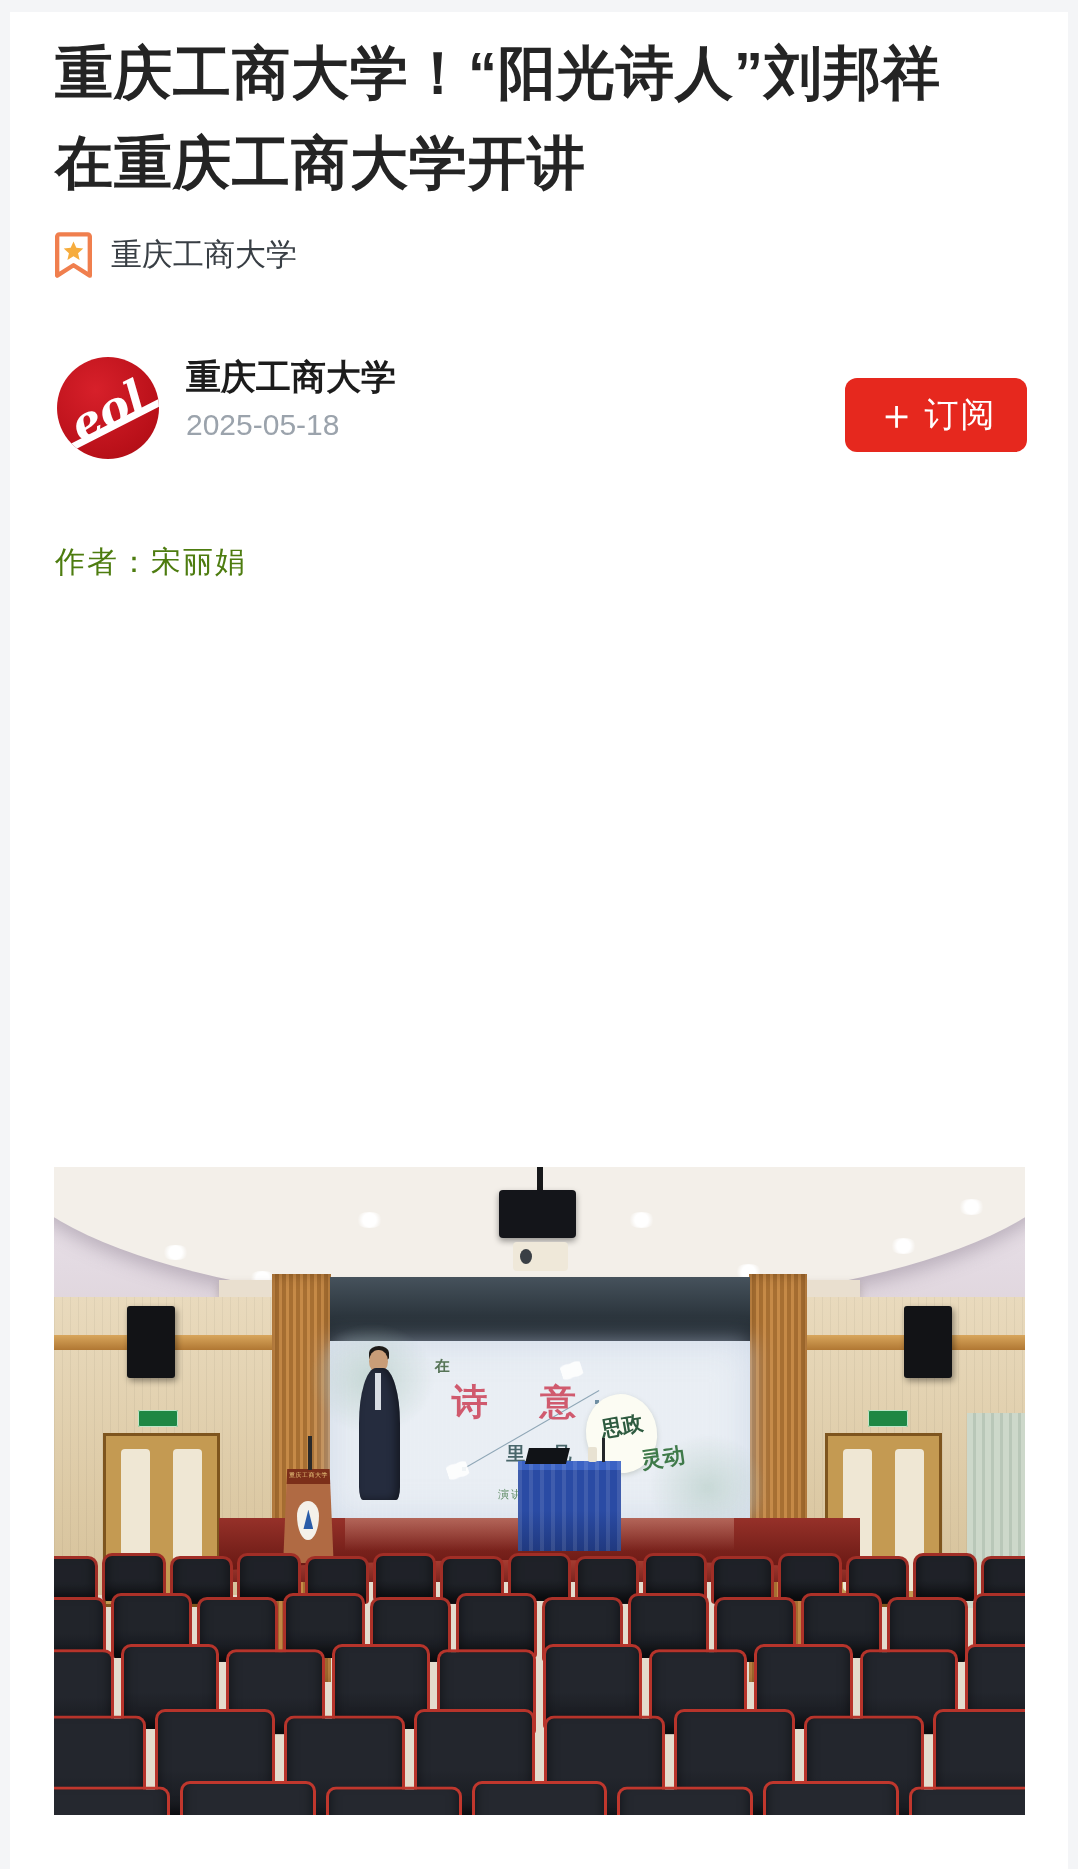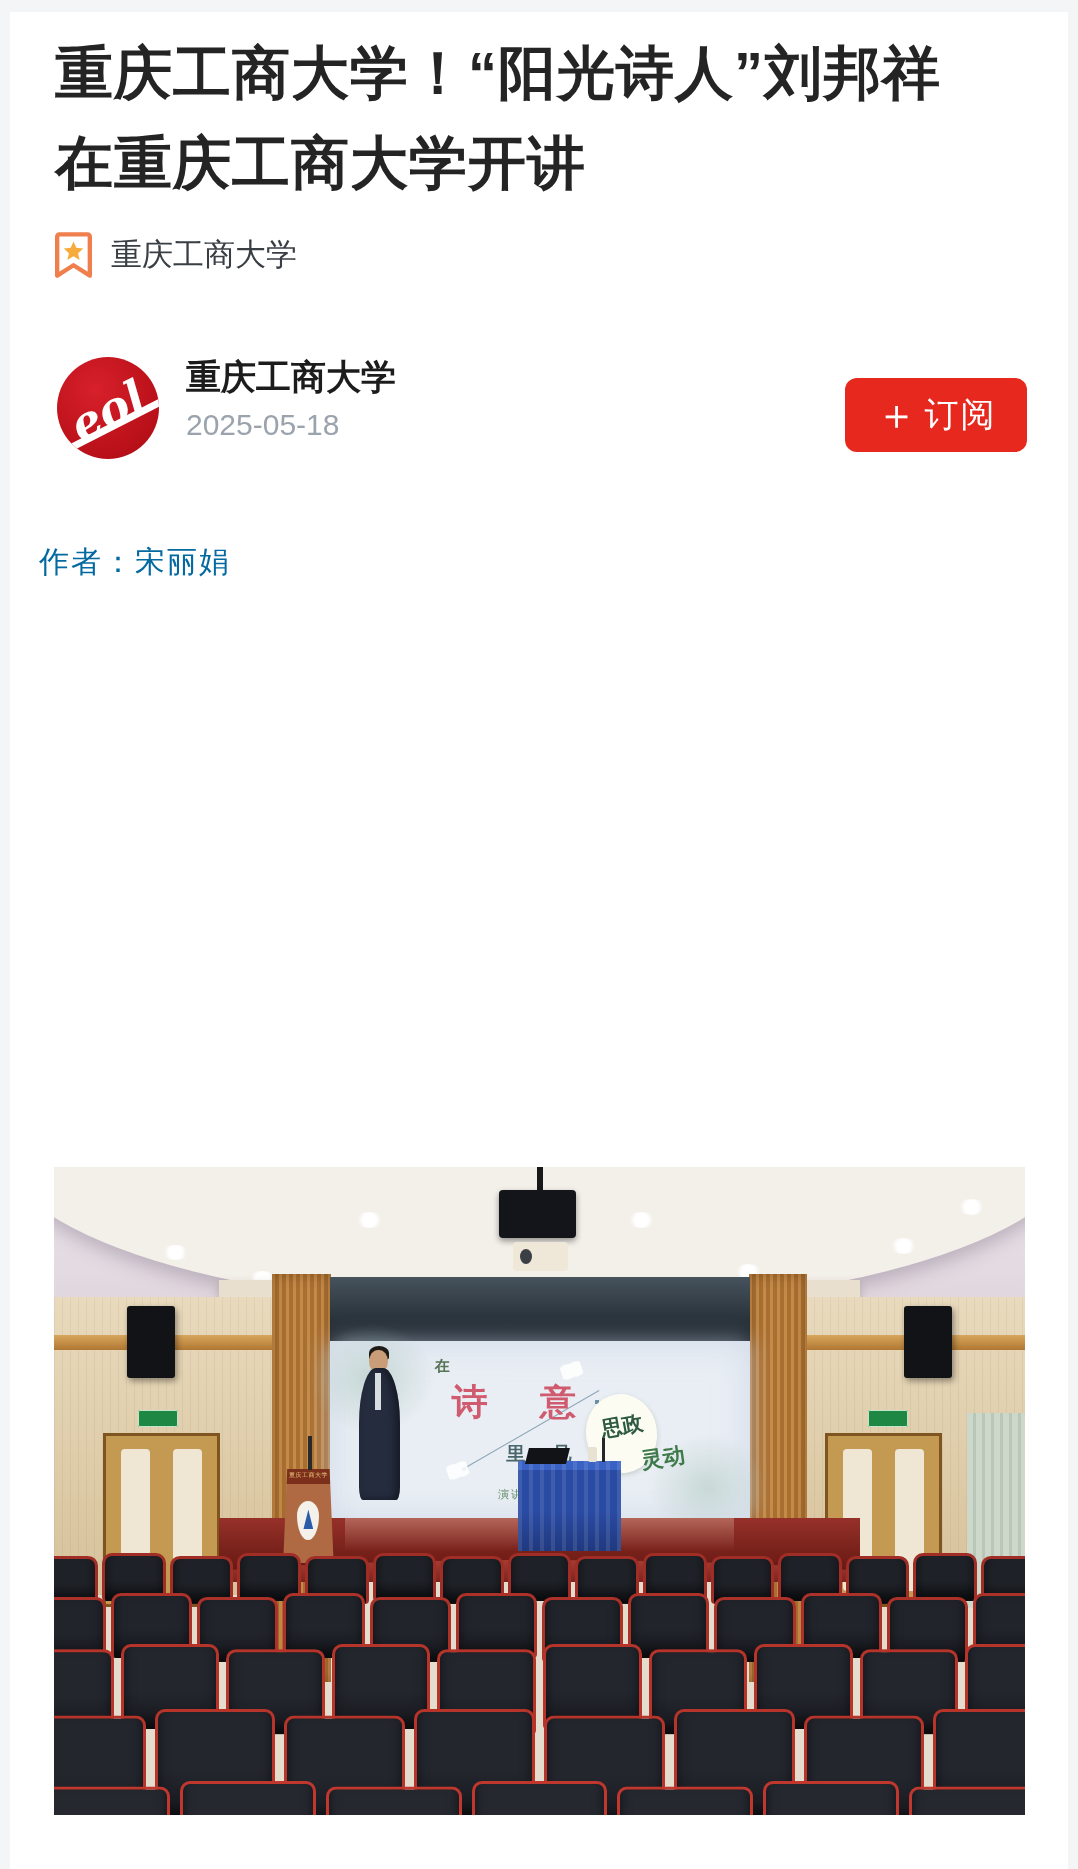--- a/index.html
+++ b/index.html
@@ -27,21 +27,21 @@
     transform:rotate(-27deg);font-family:"DejaVu Serif",serif;font-style:italic;font-weight:bold;
     font-size:46px;color:#ffffff;}
   .pub-name{position:absolute;left:131px;top:2px;font-size:35px;font-weight:700;color:#1c1c1c;}
   .pub-date{position:absolute;left:131px;top:56px;font-size:30px;color:#9ba3ac;}
   .subscribe{position:absolute;left:790px;top:26px;width:182px;height:74px;border:none;
     background:#e6281e;border-radius:12px;color:#ffffff;display:flex;align-items:center;
     justify-content:center;cursor:pointer;font-family:inherit;}
   .subscribe .plus{font-size:42px;font-weight:300;margin-right:7px;line-height:1;}
   .subscribe .sub-label{font-size:34px;letter-spacing:2px;}
 
-  .byline{position:absolute;left:29px;top:530px;font-size:30px;color:#0369a1;letter-spacing:2px;}
+  .byline{position:absolute;left:45px;top:530px;font-size:30px;color:#4d7c0f;letter-spacing:2px;}
 
   .body-text{position:absolute;left:45px;top:648px;width:946px;margin:0;
     font-size:40px;line-height:74px;color:#2b2b2b;letter-spacing:1px;}
 
   
   .photo{position:absolute;left:44px;top:1155px;width:971px;height:648px;margin:0;
     overflow:hidden;background:#e4dccd;}
   .photo *{position:absolute;}
   .photo::after{content:"";inset:0;box-shadow:inset 0 0 70px rgba(40,25,40,.28);pointer-events:none;}
 

